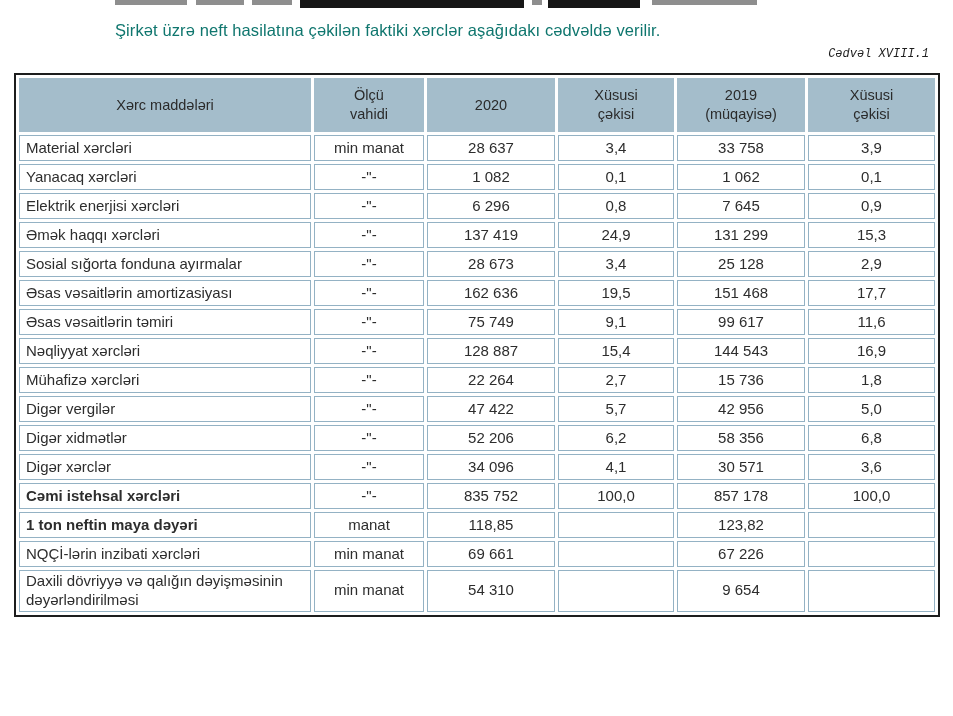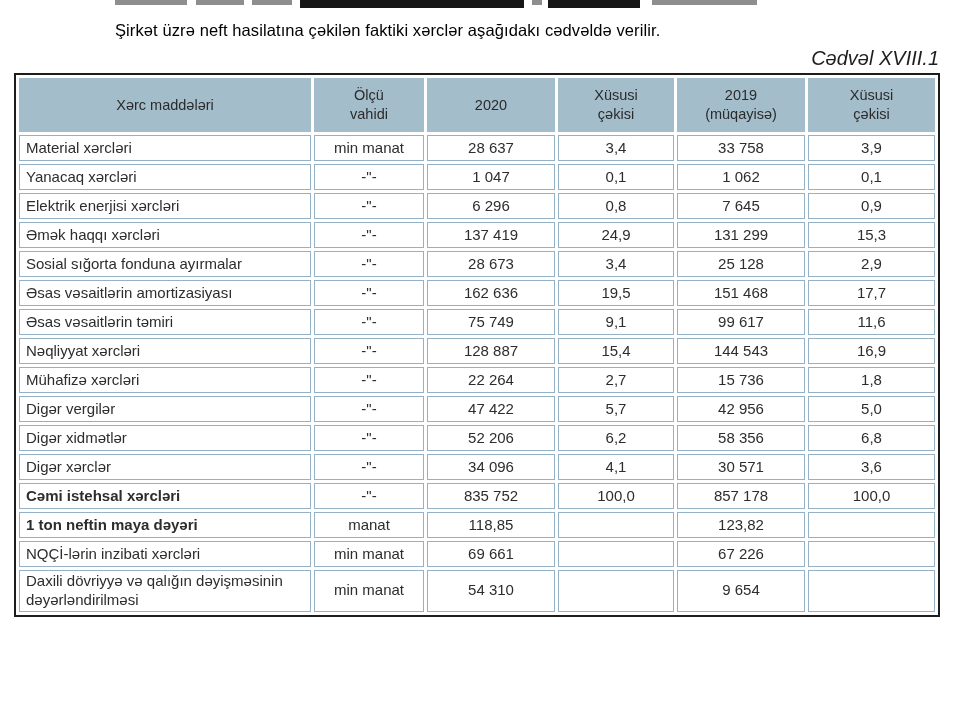--- a/index.html
+++ b/index.html
@@ -22,31 +22,32 @@
     top: 0;
   }
   .frag.gray { height: 5px; background: #8e8e8e; }
   .frag.dark { height: 8px; background: #161616; }
 
   .intro {
     position: absolute;
     top: 21px;
     left: 115px;
     font-size: 16.5px;
-    color: #000000;
+    color: #0f766e;
     letter-spacing: 0.1px;
   }
 
   .caption {
     position: absolute;
     top: 47px;
-    right: 14px;
-    font-size: 20px;
+    right: 24px;
+    font-size: 12px;
     font-style: italic;
     color: #1e1e1e;
+    font-family: Liberation Mono, monospace;
   }
 
   .table-wrap {
     position: absolute;
     top: 73px;
     left: 14px;
     width: 926px;
   }
 
   table.cost-table {
@@ -130,21 +131,21 @@
           <td class="c-label">Material xərcləri</td>
           <td class="c-center">min manat</td>
           <td class="c-center">28 637</td>
           <td class="c-center">3,4</td>
           <td class="c-center">33 758</td>
           <td class="c-center">3,9</td>
         </tr>
         <tr>
           <td class="c-label">Yanacaq xərcləri</td>
           <td class="c-center">-"-</td>
-          <td class="c-center">1 047</td>
+          <td class="c-center">1 082</td>
           <td class="c-center">0,1</td>
           <td class="c-center">1 062</td>
           <td class="c-center">0,1</td>
         </tr>
         <tr>
           <td class="c-label">Elektrik enerjisi xərcləri</td>
           <td class="c-center">-"-</td>
           <td class="c-center">6 296</td>
           <td class="c-center">0,8</td>
           <td class="c-center">7 645</td>

